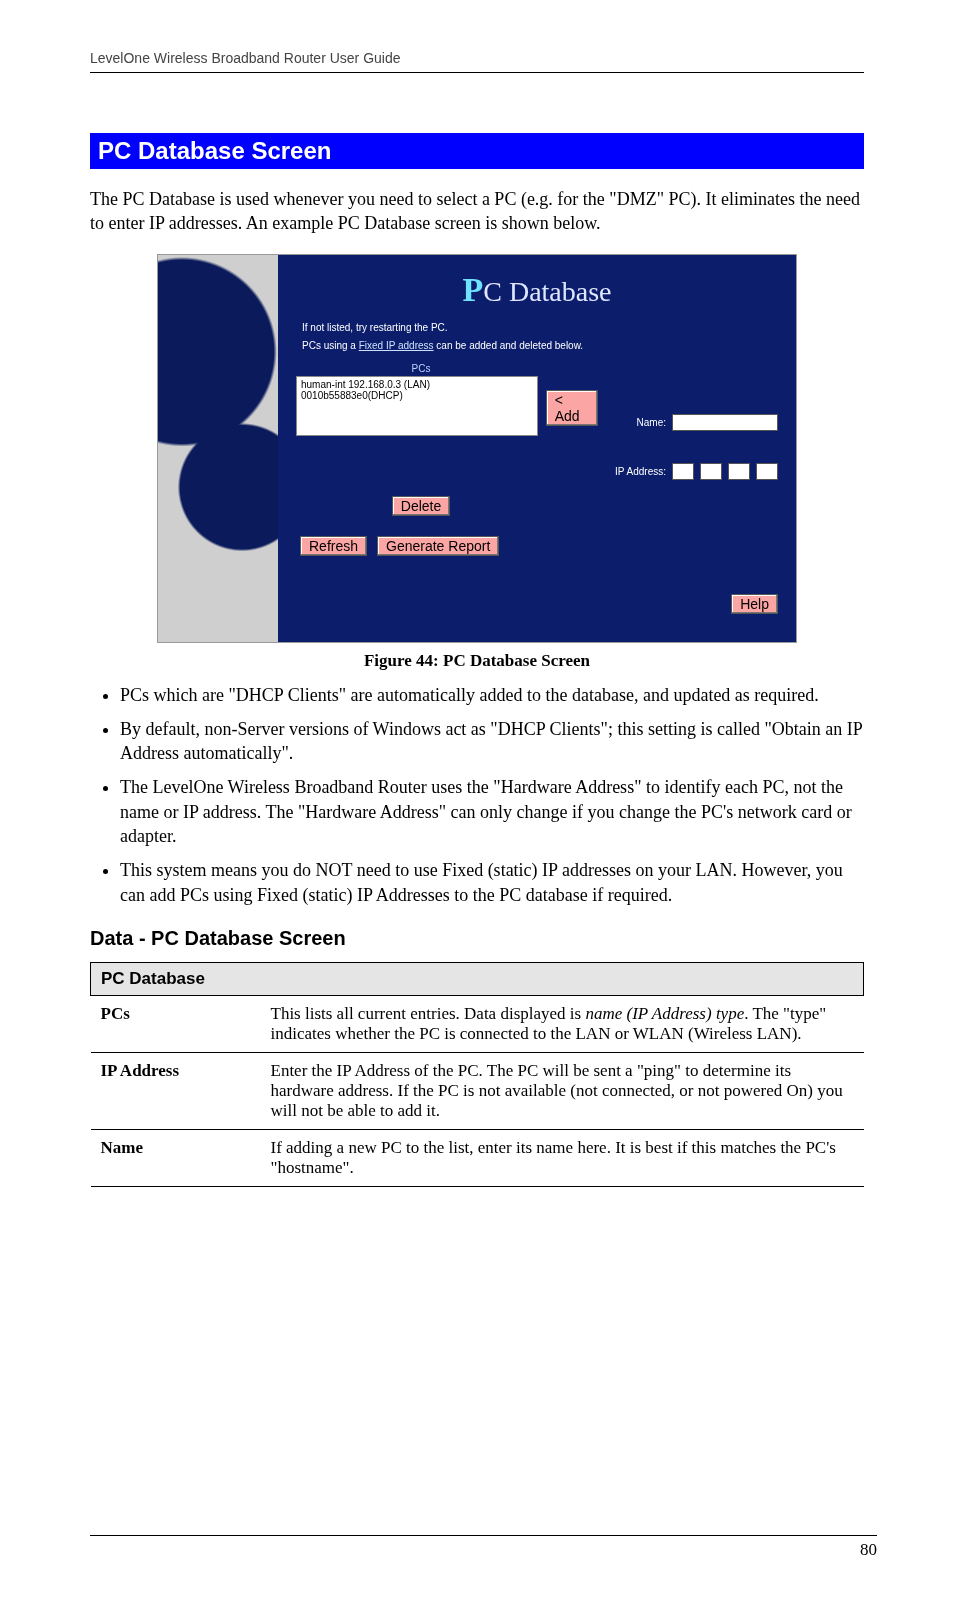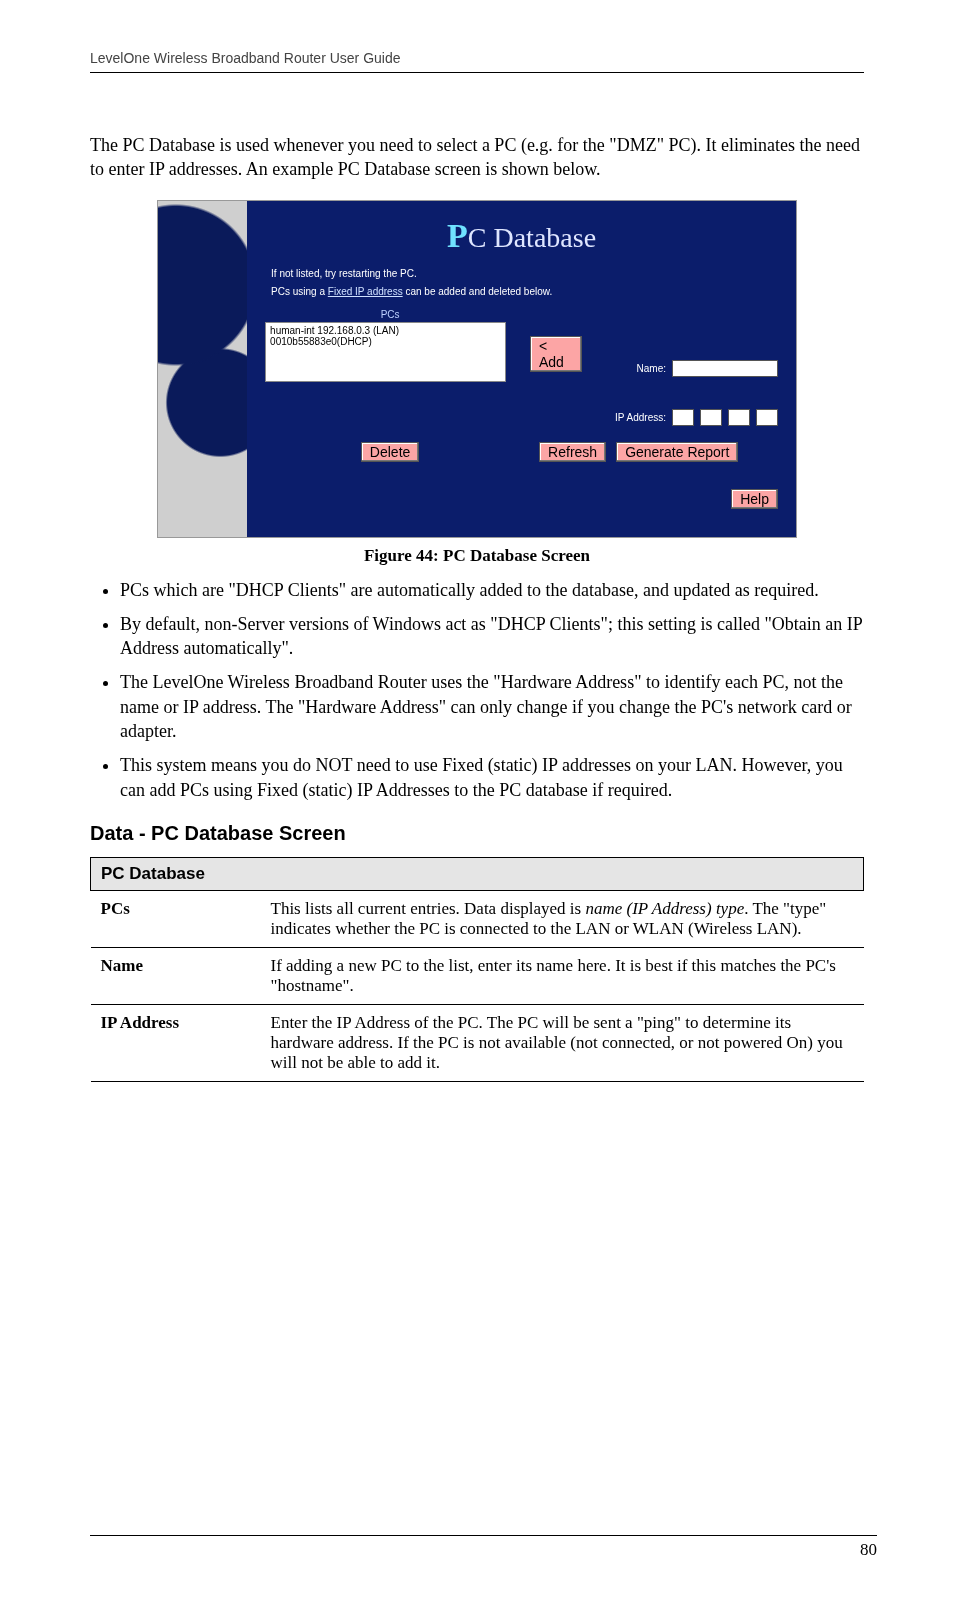--- a/index.html
+++ b/index.html
@@ -91,21 +91,21 @@
   .pcs-label {
     text-align: center;
     font-size: 10px;
     margin-top: 10px;
     width: 250px;
     color: #bcd0ff;
   }
   .pcs-area {
     display: flex;
     align-items: flex-start;
-    gap: 24px;
+    gap: 8px;
     margin-top: 2px;
   }
   .pcs-list {
     width: 250px;
     height: 60px;
     background: #fff;
     color: #000;
     border: 1px solid #888;
     font-size: 10px;
     padding: 2px 4px;
@@ -142,26 +142,27 @@
     background: #fff;
     border: 1px solid #555;
     height: 15px;
   }
   .txt.full { flex: 1; min-width: 90px; }
   .txt.quad { width: 20px; }
   .below-row {
     display: flex;
     margin-top: 10px;
     gap: 20px;
+    flex-direction: column;
   }
   .below-left { width: 250px; text-align: center; }
   .below-right { flex: 1; display: flex; gap: 10px; justify-content: flex-start; padding-left: 4px;}
   .help-row {
     text-align: right;
-    margin-top: 27px;
+    margin-top: 38px;
   }
   .fig-caption {
     text-align: center;
     font-weight: bold;
     font-size: 17px;
     margin: 6px 0 12px 0;
   }
   ul.bullets {
     margin: 0 0 20px 0;
     padding-left: 30px;
@@ -212,20 +213,21 @@
     padding-top: 4px;
   }
 </style>
 </head>
 <body>
 
 <div class="page">
 
   <div class="running-head">LevelOne Wireless Broadband Router User Guide</div>
 
+  <h2 class="section-title">PC Database Screen</h2>
 
   <p class="body-text">The PC Database is used whenever you need to select a PC (e.g. for the "DMZ" PC). It eliminates the need to enter IP addresses. An example PC Database screen is shown below.</p>
 
   <div class="screenshot-wrap">
     <div class="screenshot-inner">
       <div class="shot-left">
         <div class="splash"></div>
       </div>
       <div class="shot-right">
         <div class="shot-title">
@@ -293,27 +295,27 @@
         <tr>
       <th class="group" colspan="2">PC Database</th>
     </tr>
     <tr>
       <td class="key">PCs</td>
       <td>
         <span>This lists all current entries. Data displayed is </span><span class="ital">name (IP Address) type</span><span>. The "type" indicates whether the PC is connected to the LAN or WLAN (Wireless LAN).</span>
       </td>
     </tr>
     <tr>
+      <td class="key">IP Address</td>
+      <td>Enter the IP Address of the PC. The PC will be sent a "ping" to determine its hardware address. If the PC is not available (not connected, or not powered On) you will not be able to add it.</td>
+    </tr>
+    <tr>
       <td class="key">Name</td>
       <td>If adding a new PC to the list, enter its name here. It is best if this matches the PC's "hostname".</td>
     </tr>
-    <tr>
-      <td class="key">IP Address</td>
-      <td>Enter the IP Address of the PC. The PC will be sent a "ping" to determine its hardware address. If the PC is not available (not connected, or not powered On) you will not be able to add it.</td>
-    </tr>
   </tbody>
     </table>
 
   <div class="page-footer">
     <span>80</span>
   </div>
 
 </div>
 
 </body></html>

